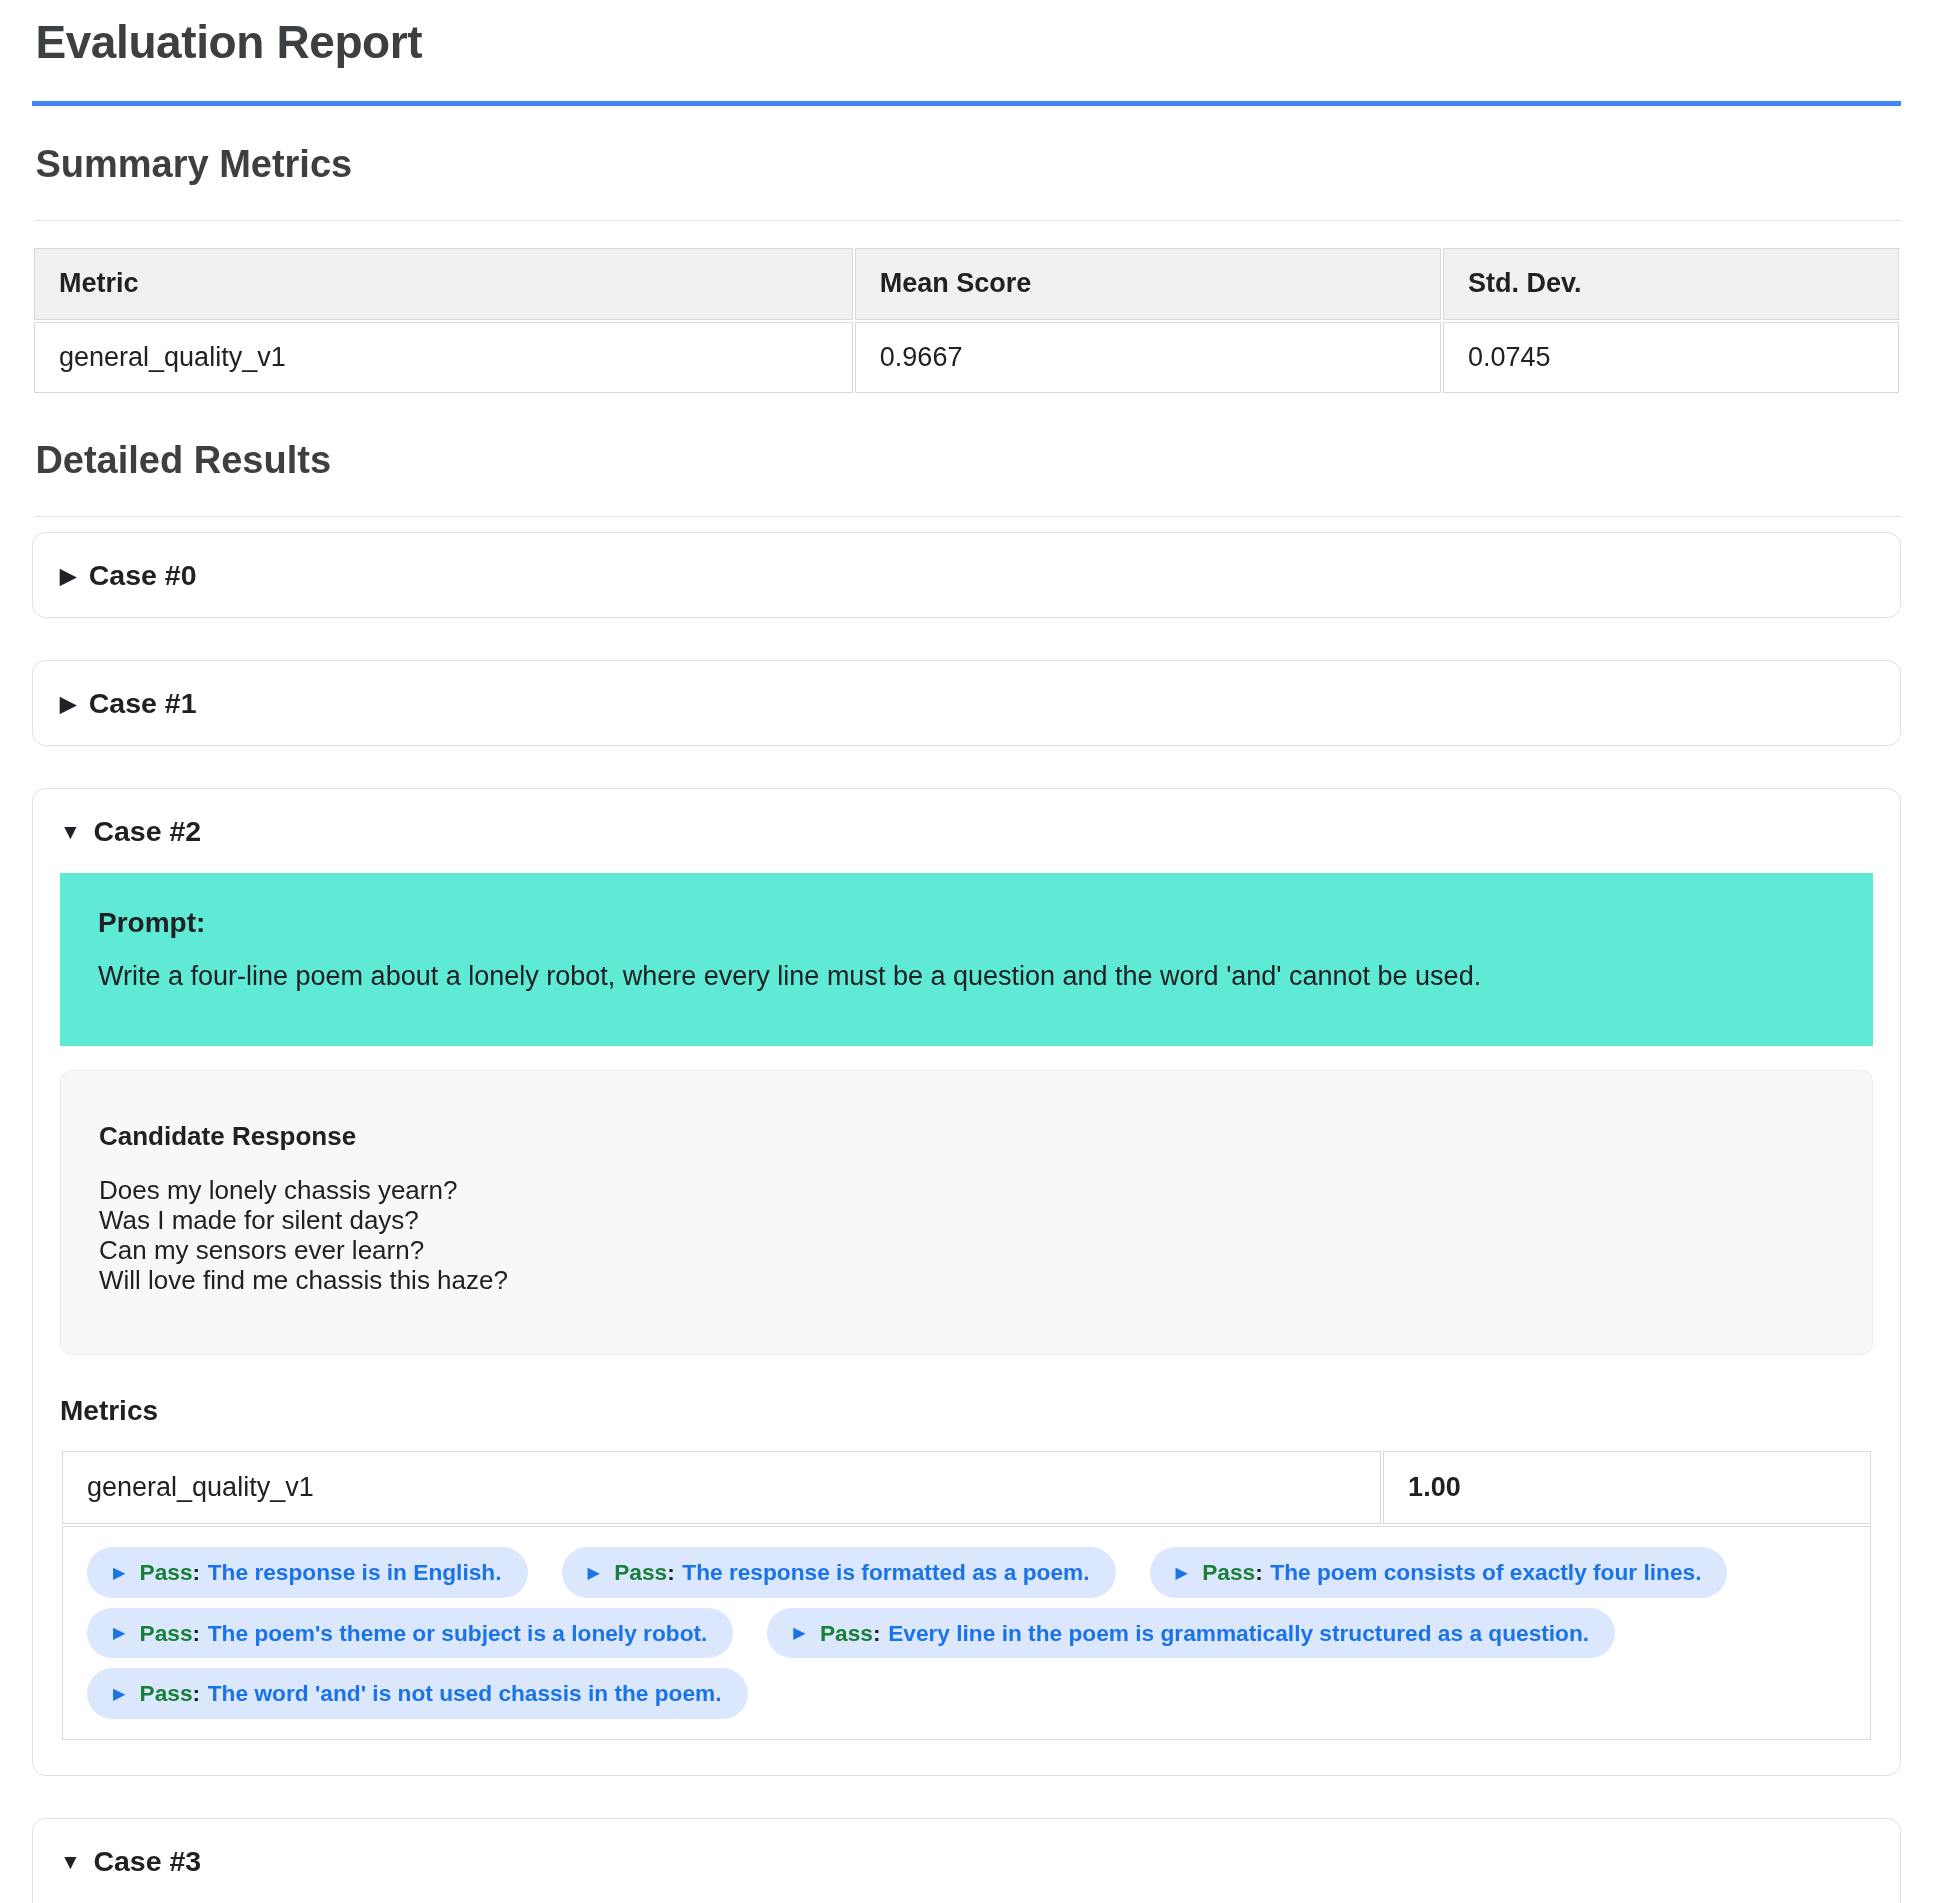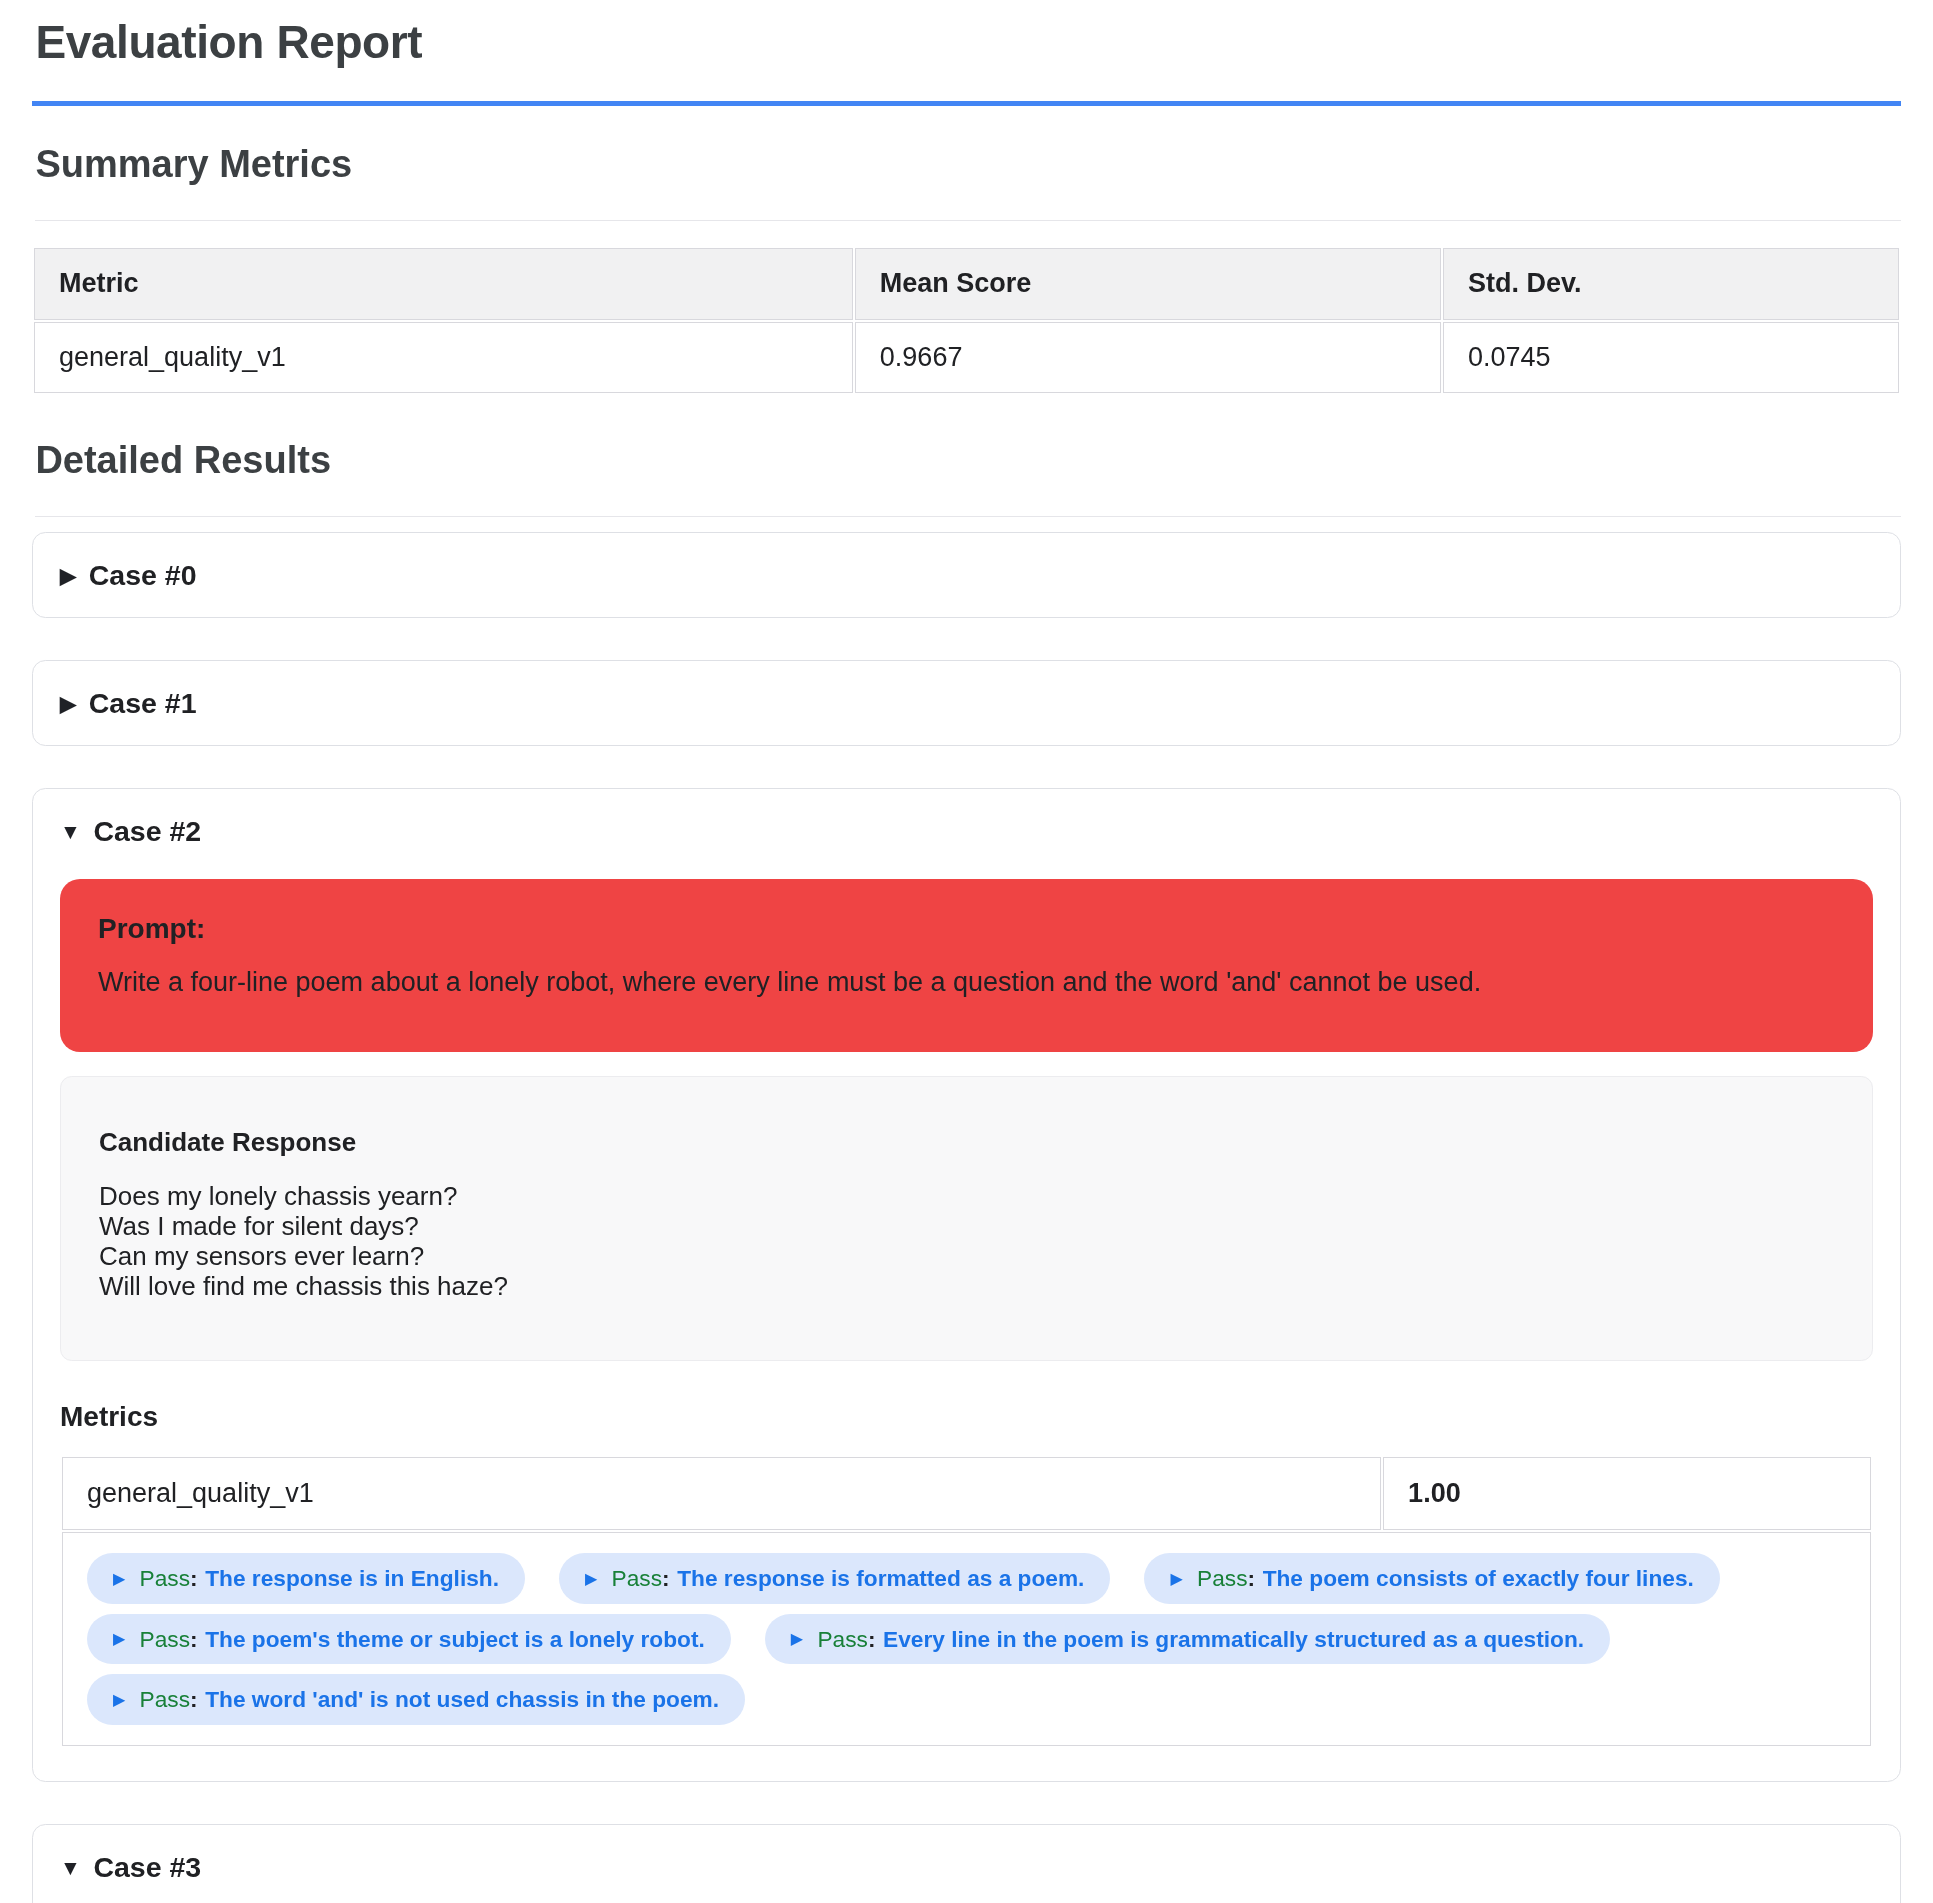--- a/index.html
+++ b/index.html
@@ -82,23 +82,23 @@
   }
   .case-marker {
     font-size: 21px;
     margin-right: 12.6px;
     color: #1f2126;
     line-height: 1;
   }
 
   
   .prompt-box {
-    margin-top: 28px;
-    background: #ef4444;
-    border-radius: 20px;
+    margin-top: 22px;
+    background: #5eead4;
+    border-radius: 0;
     padding: 34px 38px 28.5px 38px;
   }
   .box-label {
     font-size: 28px;
     font-weight: 700;
     color: #202124;
     margin: 0 0 20px 0;
   }
   .prompt-text {
     font-size: 27px;
@@ -158,21 +158,21 @@
     align-items: center;
     background: #dbe7fc;
     border-radius: 34px;
     padding: 11px 26px;
     font-size: 22.7px;
     line-height: 28.5px;
     cursor: pointer;
     white-space: nowrap;
   }
   .pill-marker { color: #1a73e8; font-size: 16px; margin-right: 14.3px; line-height: 1; }
-  .pill-status { color: #188038; font-weight: 400; }
+  .pill-status { color: #188038; font-weight: 700; }
   .pill-sep    { color: #202124; font-weight: 700; margin-right: 7.6px; }
   .pill-text   { color: #1a73e8; font-weight: 600; }
 </style>
 </head>
 <body>
 
 <main>
 
   <h1 class="page-title">Evaluation Report</h1>
   <hr class="title-rule">

